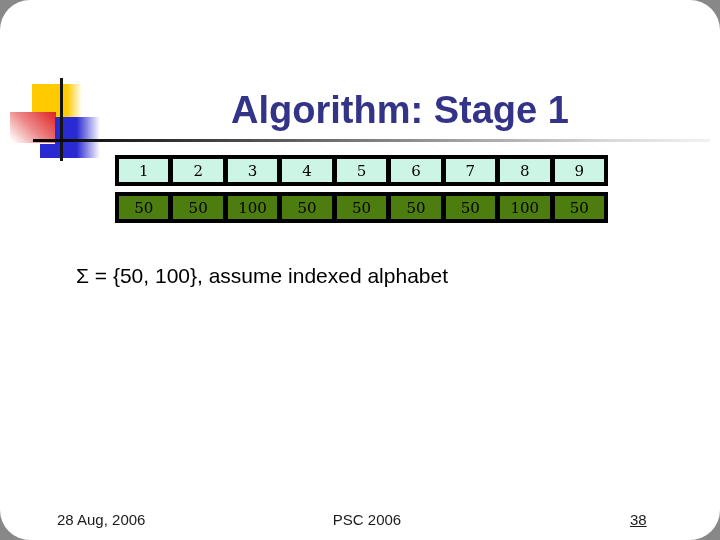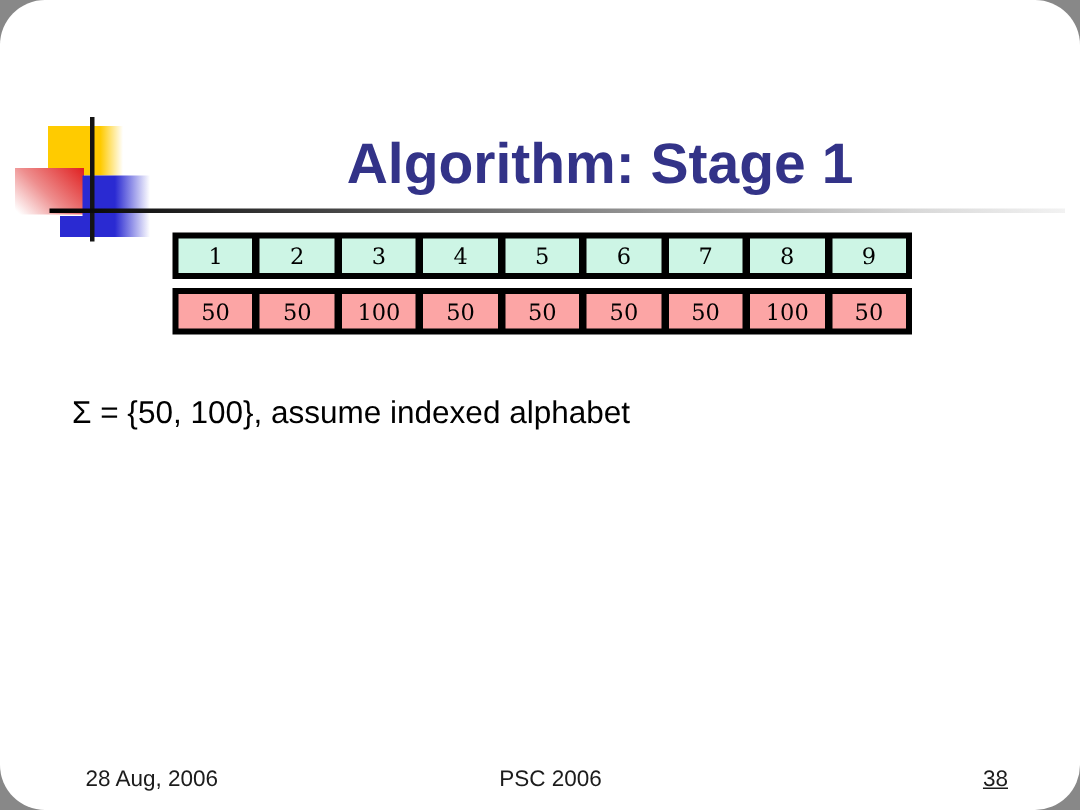--- a/index.html
+++ b/index.html
@@ -31,31 +31,31 @@
     box-sizing:border-box;
   }
   .strip.indices{top:155px;}
   .strip.values{top:192px;}
   .cell{
     display:flex;align-items:center;justify-content:center;
     font-family:"DejaVu Serif","Liberation Serif",serif;
     font-size:15px;color:#000;
   }
   .strip.indices .cell{background:#cdf5e5;}
-  .strip.values .cell{background:#fca5a5;}
+  .strip.values .cell{background:#4d7c0f;}
   
   .statement{
-    position:absolute;left:48px;top:264px;font-size:21px;color:#000;
+    position:absolute;left:76px;top:264px;font-size:21px;color:#000;
     white-space:nowrap;
   }
   
   .footer-item{position:absolute;top:511px;font-size:15px;color:#1c1c1c;}
   .footer-date{left:57px;}
   .footer-conf{left:0;width:734px;text-align:center;}
-  .footer-page{left:630px;width:42px;text-align:right;text-decoration:underline;}
+  .footer-page{left:630px;width:42px;text-align:left;text-decoration:underline;}
 </style>
 </head>
 <body>
 
 <div class="slide">
 
   <div class="deco-yellow"></div>
   <div class="deco-red"></div>
   <div class="deco-blue"></div>
   <div class="deco-blue-small"></div>

